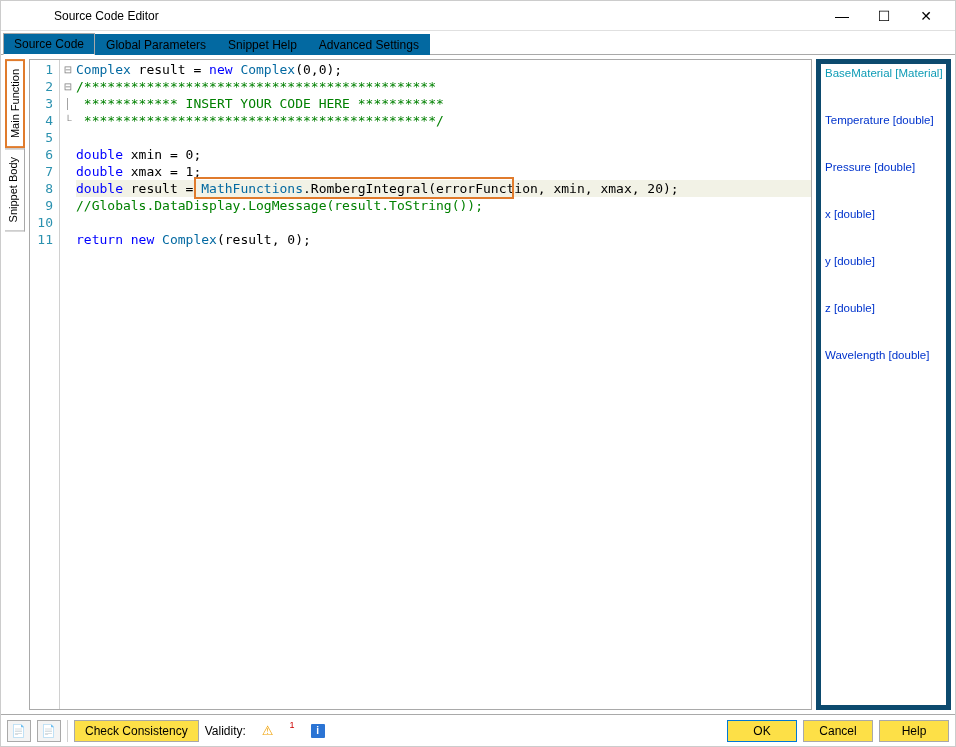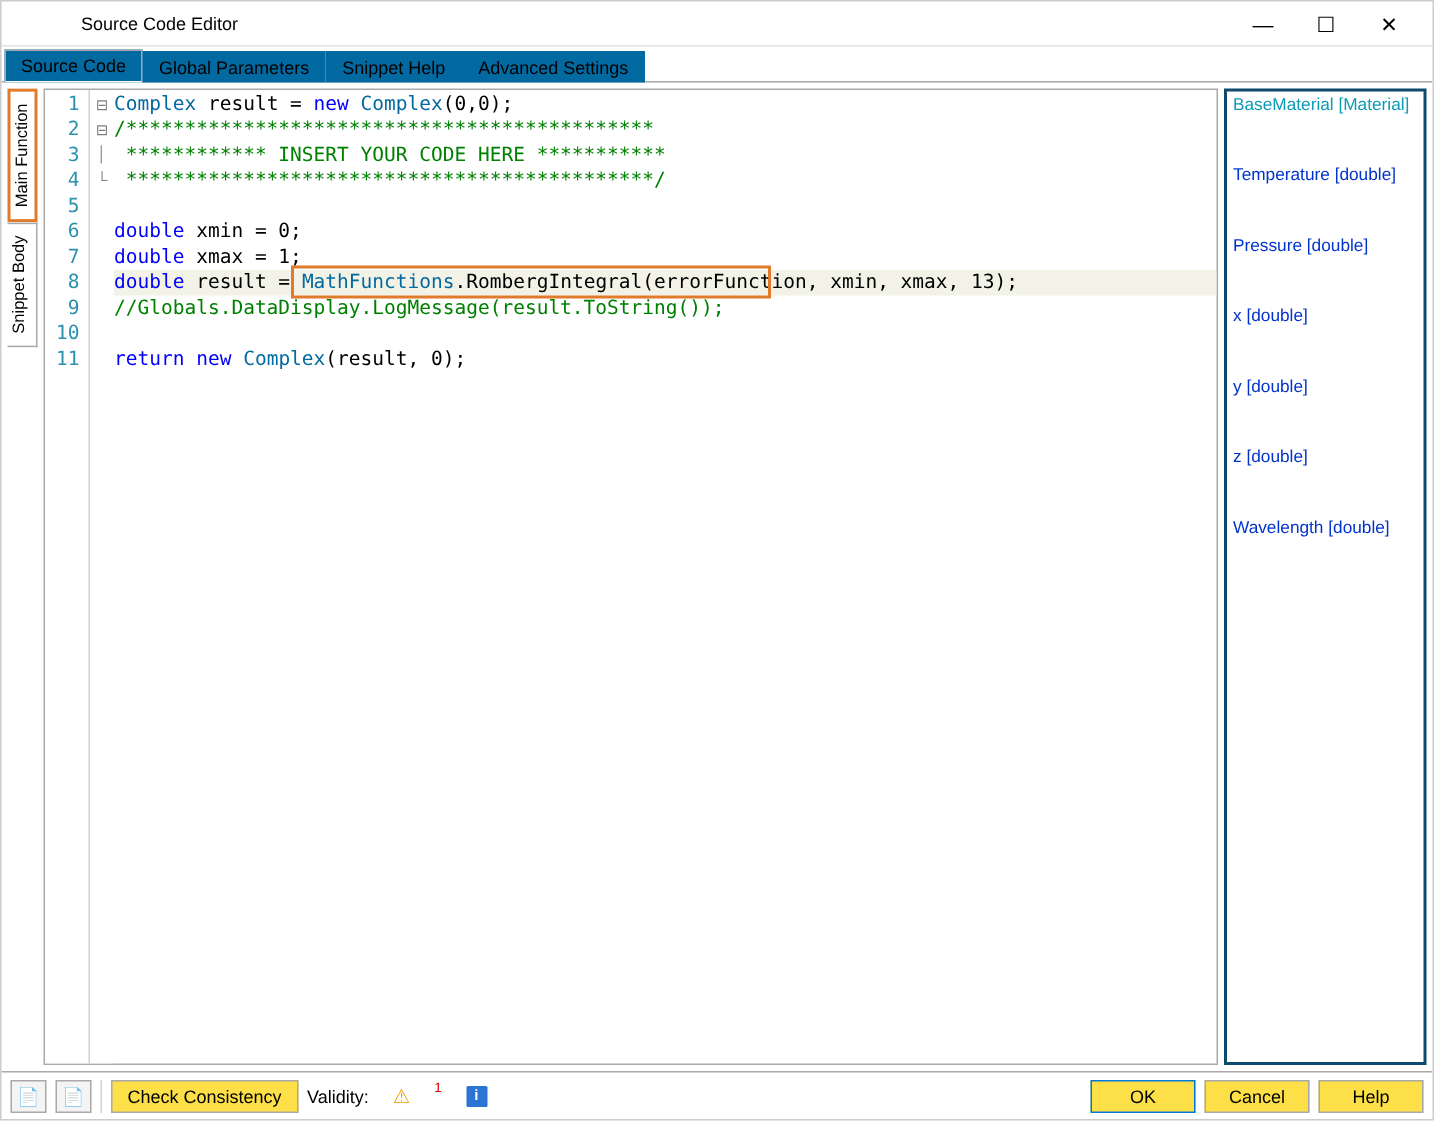--- a/index.html
+++ b/index.html
@@ -20,21 +20,21 @@
 .gutter .ln { height: 17px; line-height: 17px; padding-right: 6px; color: #2b91af; font-family: Consolas, monospace; font-size: 13px; }
 .foldcol { width: 16px; background: #fff; padding-top: 1px; }
 .fold { height: 17px; display: flex; align-items: center; justify-content: center; color: #808080; font-size: 10px; }
 .code { flex: 1; font-family: Consolas, monospace; font-size: 13px; padding-top: 1px; position: relative; }
 .codeline { height: 17px; line-height: 17px; white-space: pre; }
 .codeline.hl { background: #f2f2e6; }
 .tok-type { color: #0369a1; }
 .tok-kw { color: #0000ff; }
 .tok-comment { color: #008000; }
 .orange-box { position: absolute; border: 2px solid #e07b2c; pointer-events: none; }
-.sidepanel { width: 135px; border: 2px solid #0c4a6e; padding: 2px 4px; overflow: hidden; }
+.sidepanel { width: 135px; border: 5px solid #0c4a6e; padding: 2px 4px; overflow: hidden; }
 .sidepanel .sitem { font-size: 11.5px; line-height: 15px; white-space: nowrap; }
 .sitem.mat { color: #0d9bb5; }
 .sitem.dbl { color: #0033cc; margin-top: 32px; }
 .bottombar { height: 32px; border-top: 1px solid #a9a9a9; display: flex; align-items: center; padding: 0 6px; gap: 6px; }
 .iconbtn { width: 24px; height: 22px; border: 1px solid #a9a9a9; background: #f4f4f4; display: flex; align-items: center; justify-content: center; font-size: 12px; }
 .btn-std { height: 22px; padding: 0 10px; border: 1px solid #a9a9a9; background: #fde047; font-size: 12px; }
 .btn-std.primary { border: 1px solid #0078d7; }
 .validity { display: flex; align-items: center; gap: 16px; font-size: 12px; }
 .warn-icon { color: #f0a000; font-size: 13px; position: relative; }
 .warn-sup { color: #c00; font-size: 9px; position: relative; top: -6px; }
@@ -89,21 +89,21 @@
       <div class="fold">└</div>
     </div>
     <div class="code">
       <div class="codeline"><span class="tok-type">Complex</span><span> result = </span><span class="tok-kw">new</span><span> </span><span class="tok-type">Complex</span><span>(0,0);</span></div>
       <div class="codeline"><span class="tok-comment">/*********************************************</span></div>
       <div class="codeline"><span class="tok-comment"> ************ INSERT YOUR CODE HERE ***********</span></div>
       <div class="codeline"><span class="tok-comment"> *********************************************/</span></div>
       <div class="codeline"><span></span></div>
       <div class="codeline"><span class="tok-kw">double</span><span> xmin = 0;</span></div>
       <div class="codeline"><span class="tok-kw">double</span><span> xmax = 1;</span></div>
-      <div class="codeline hl"><span class="tok-kw">double</span><span> result = </span><span class="tok-type">MathFunctions</span><span>.RombergIntegral(errorFunction, xmin, xmax, 13);</span></div>
+      <div class="codeline hl"><span class="tok-kw">double</span><span> result = </span><span class="tok-type">MathFunctions</span><span>.RombergIntegral(errorFunction, xmin, xmax, 20);</span></div>
       <div class="codeline"><span class="tok-comment">//Globals.DataDisplay.LogMessage(result.ToString());</span></div>
       <div class="codeline"><span></span></div>
       <div class="codeline"><span class="tok-kw">return</span><span> </span><span class="tok-kw">new</span><span> </span><span class="tok-type">Complex</span><span>(result, 0);</span></div>
       <div class="orange-box" style="top:117px; left:118px; width:320px; height:22px;"></div>
     </div>
   </div>
 
   <div class="sidepanel">
     <div class="sitem mat">BaseMaterial [Material]</div>
     <div class="sitem dbl">Temperature [double]</div>

